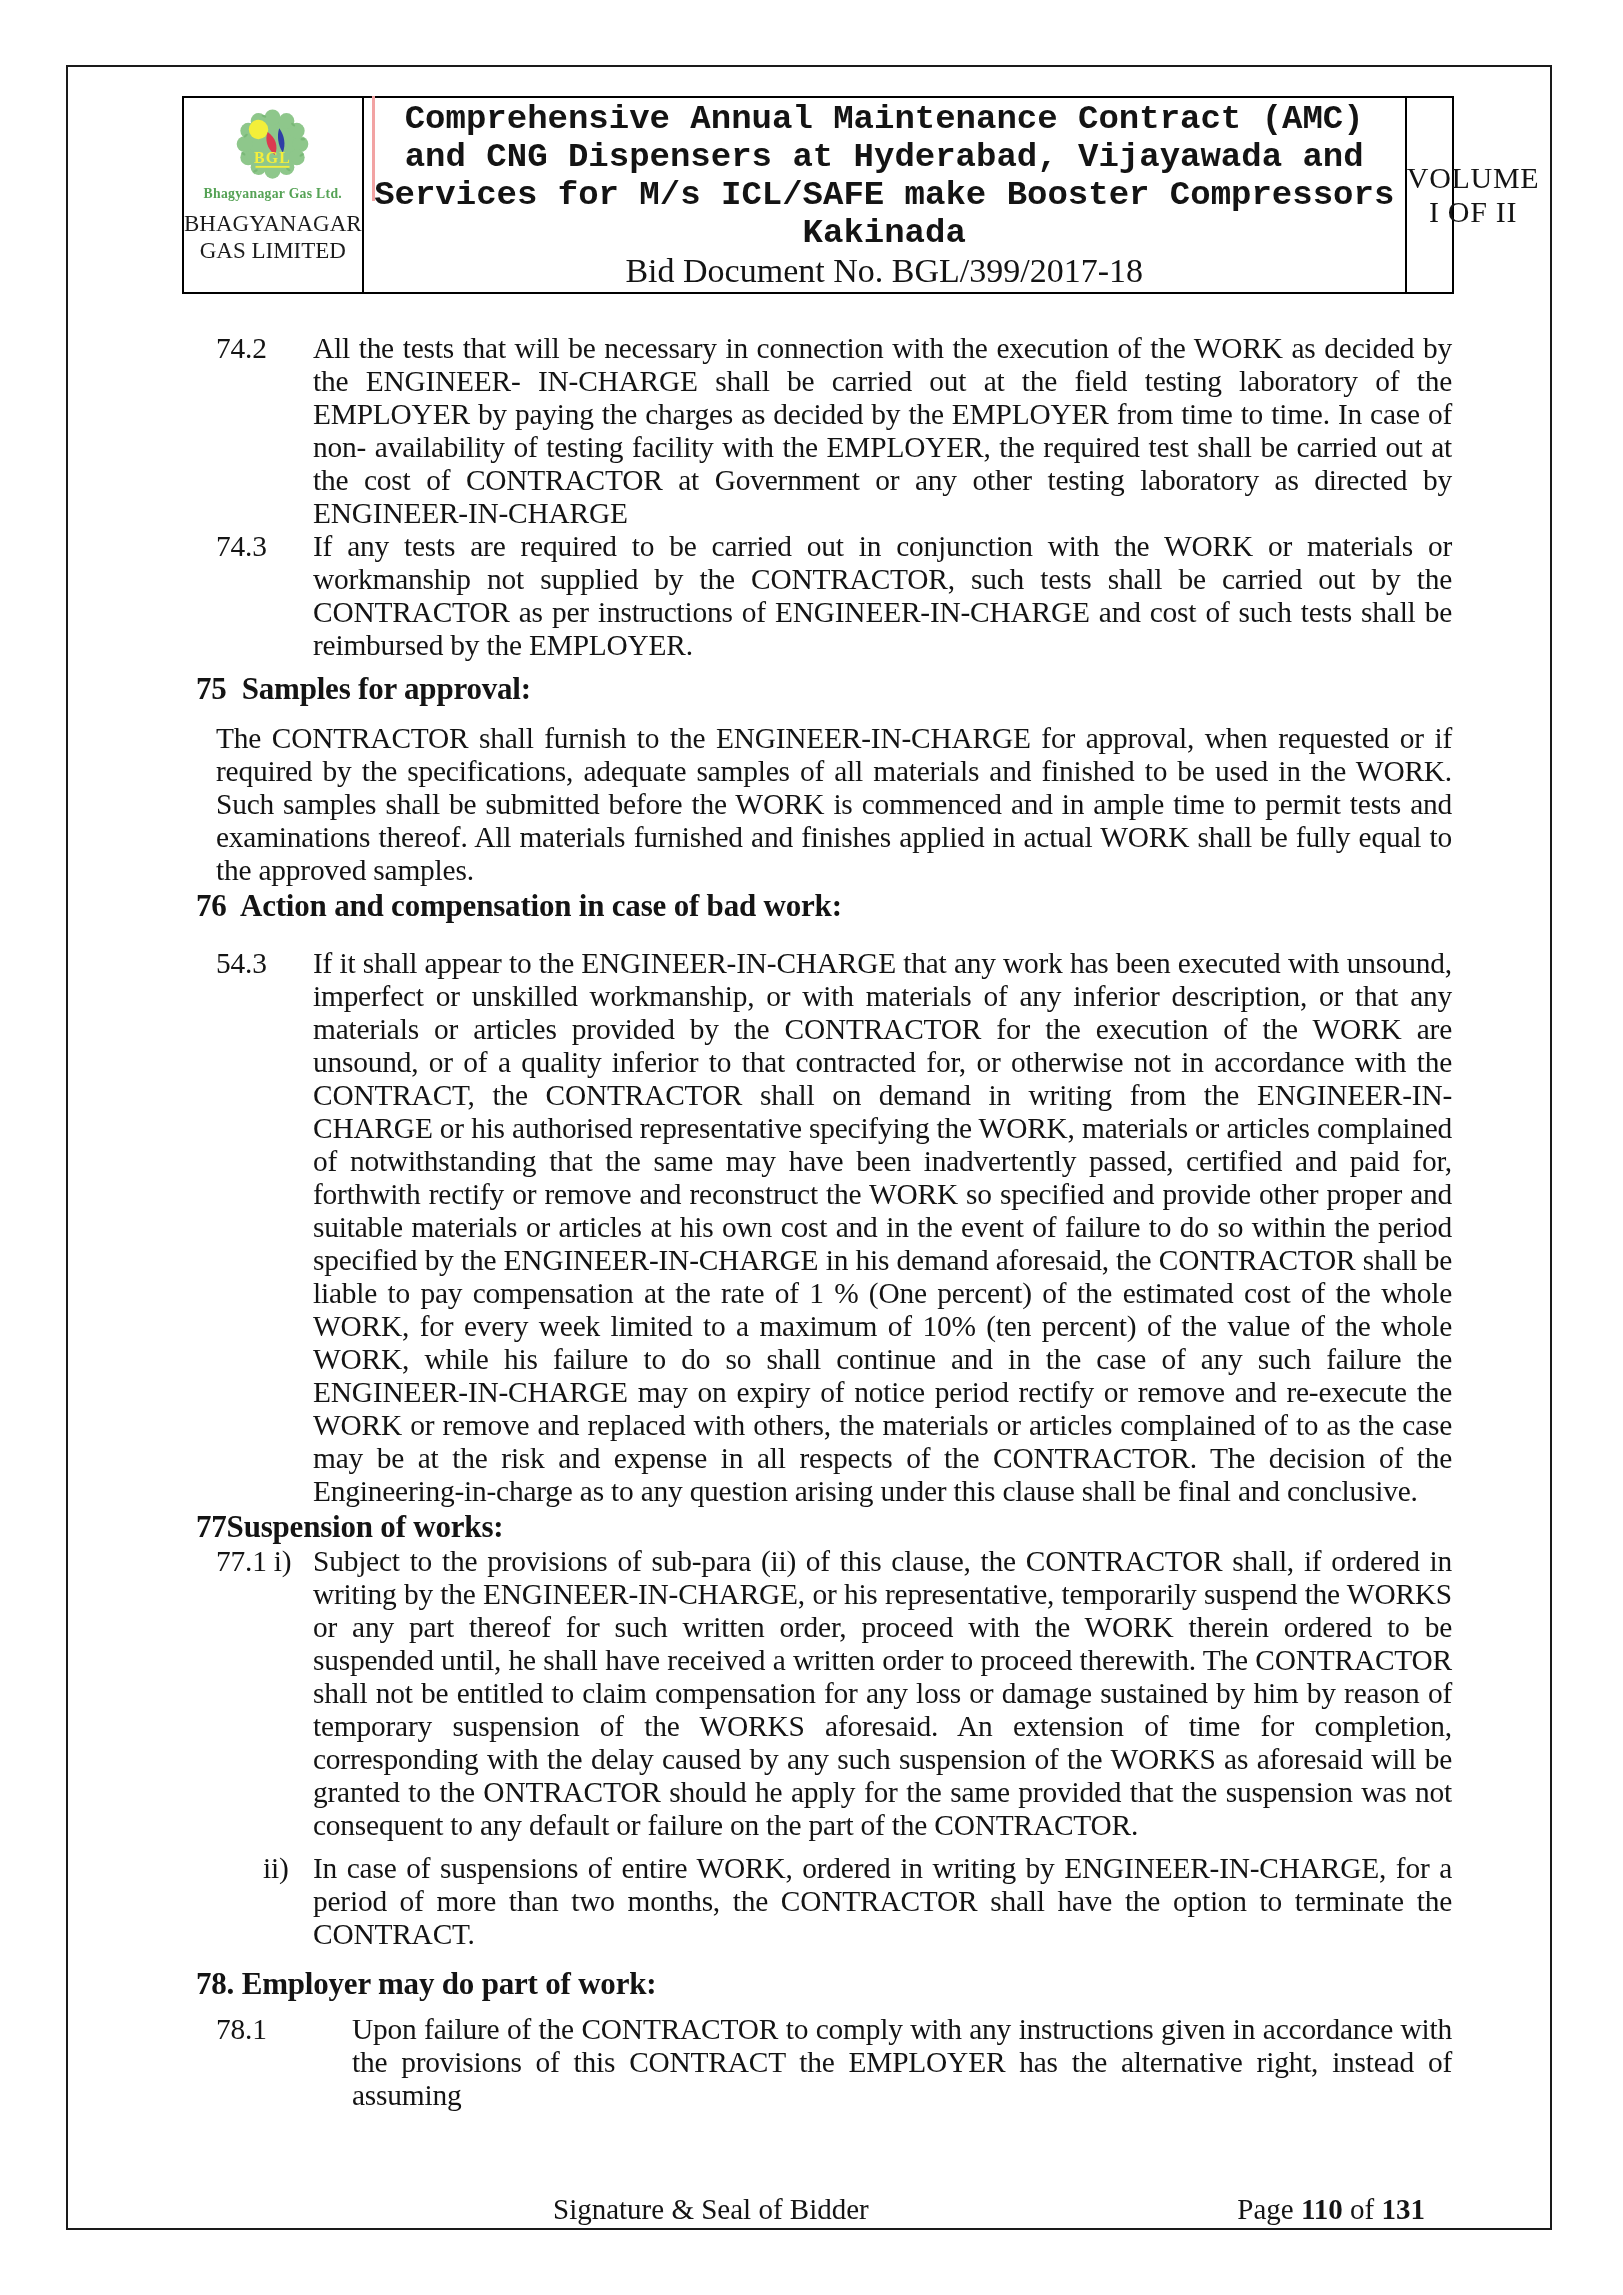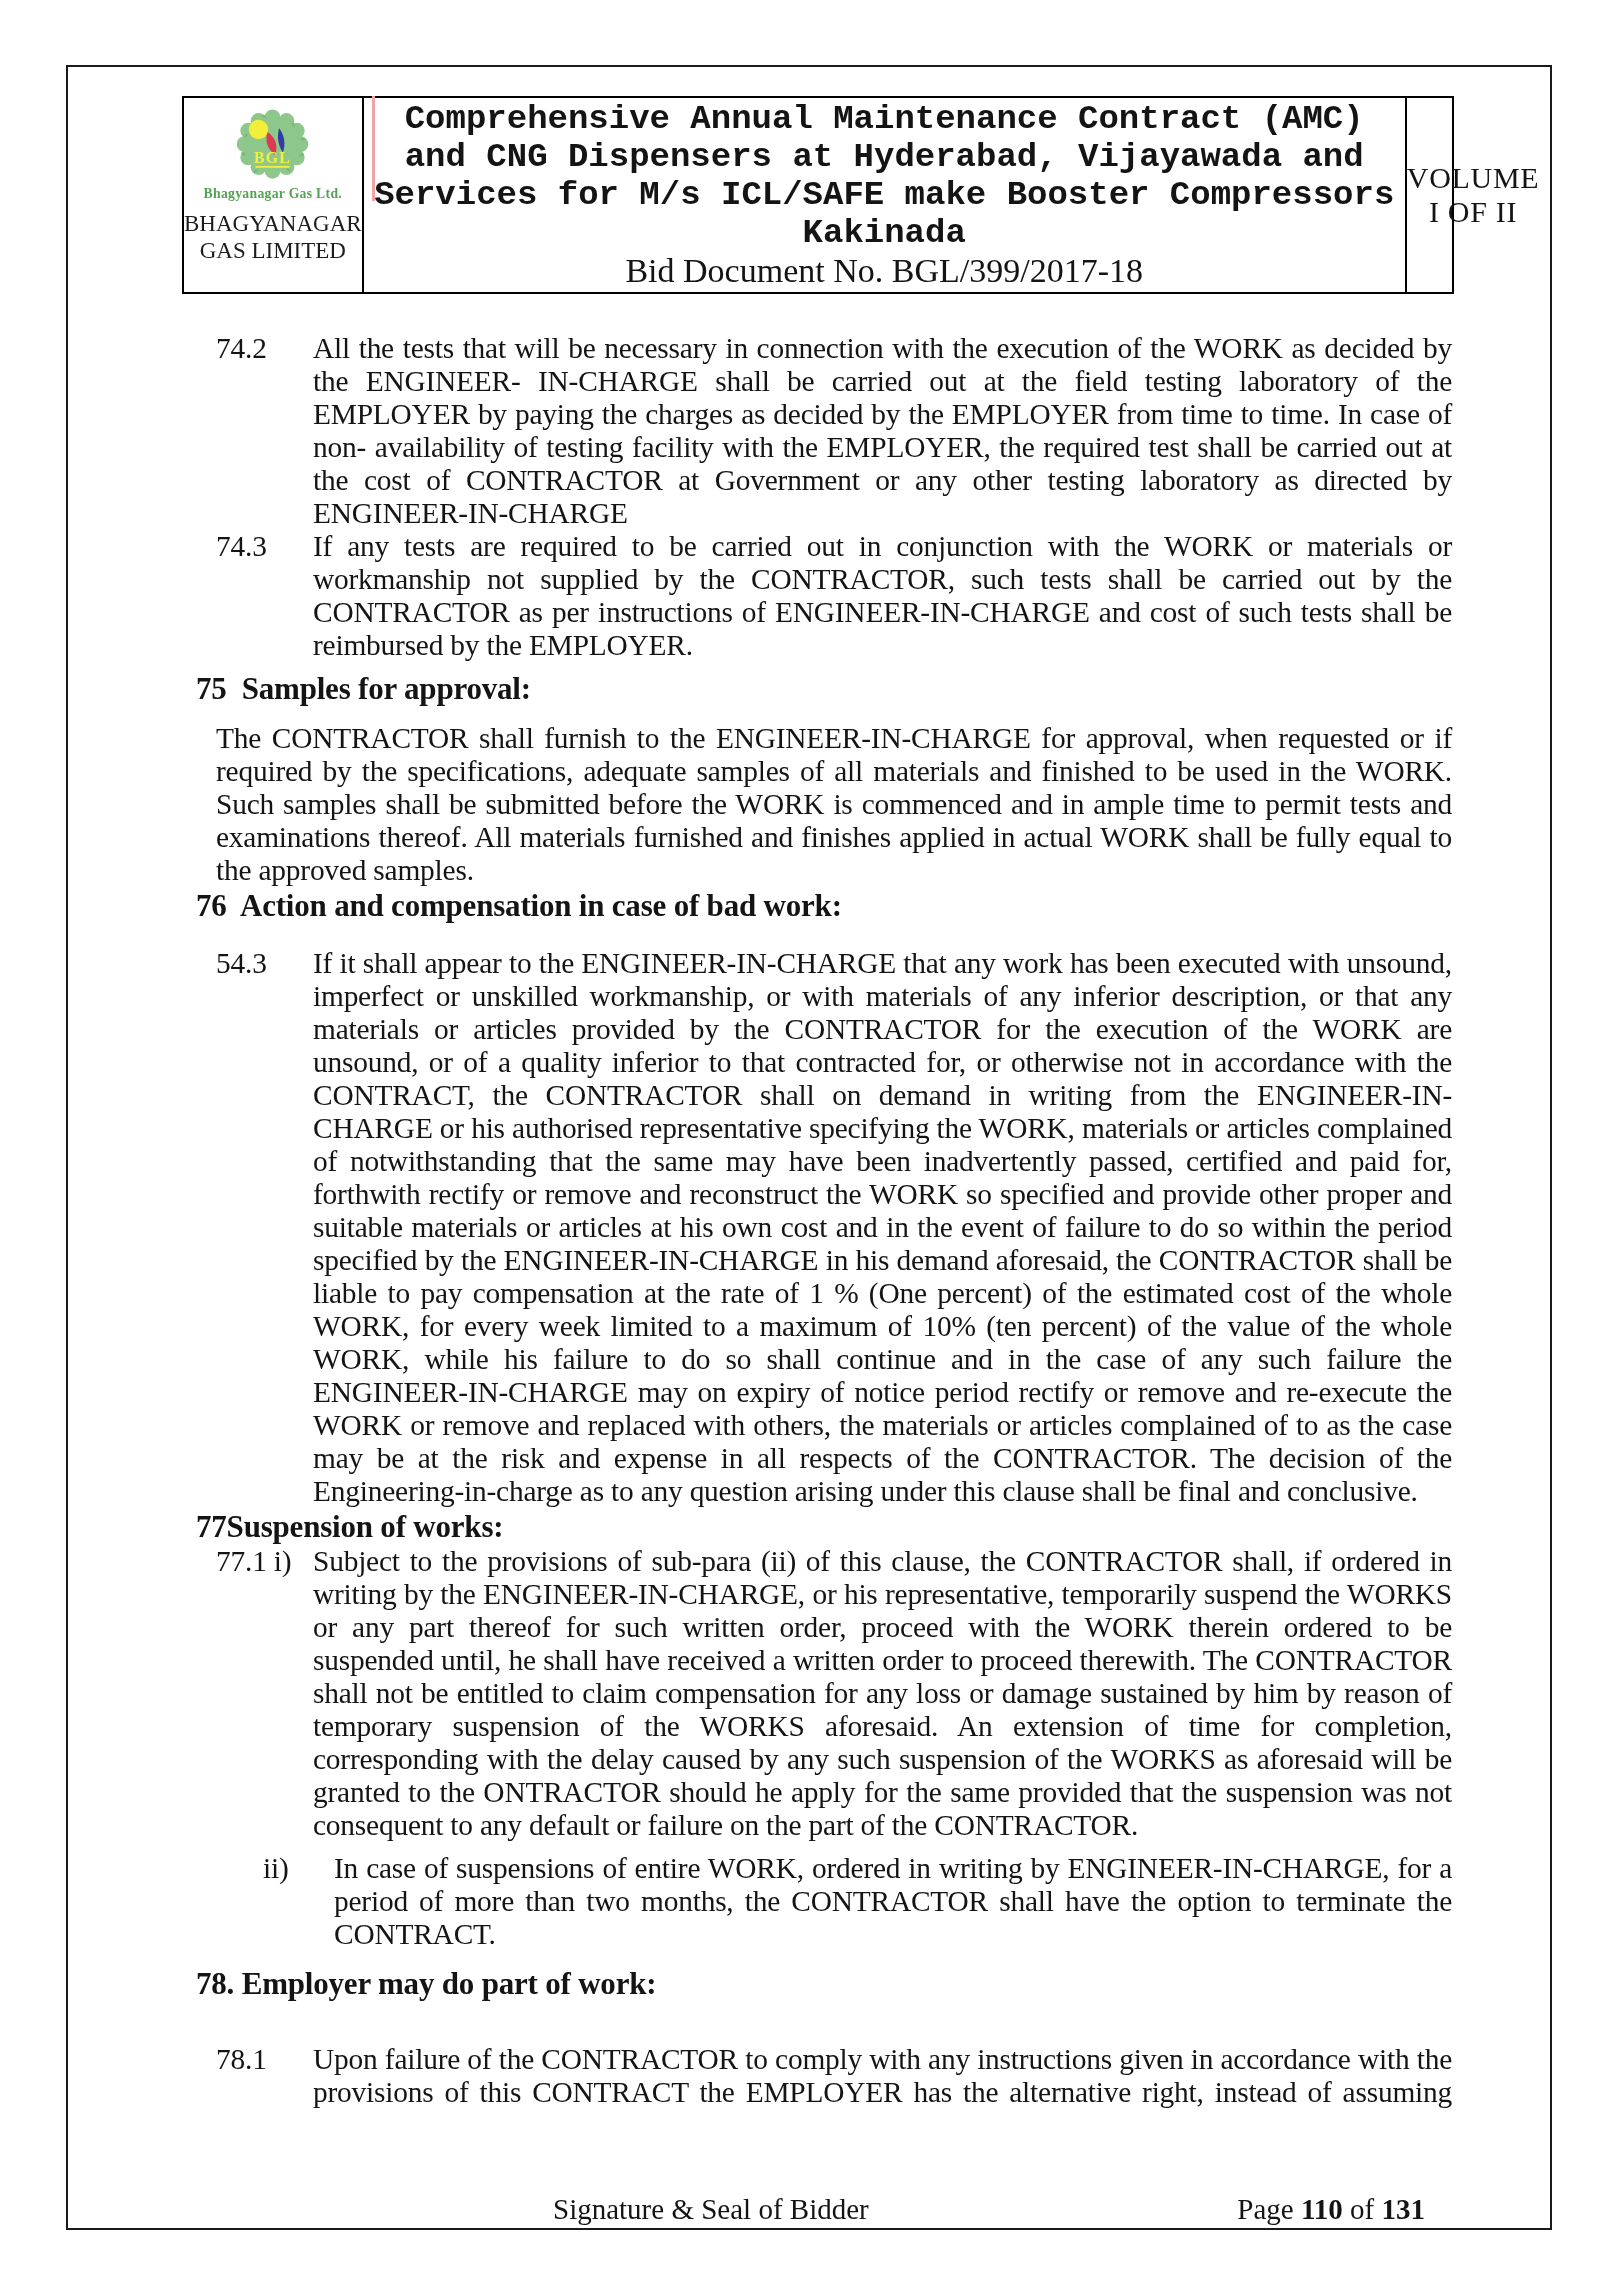--- a/index.html
+++ b/index.html
@@ -33,23 +33,23 @@
   .item{font-size:29.4px;line-height:33px;letter-spacing:-0.2px;}
   .clause,.subclause{display:flex;padding-left:20px;box-sizing:border-box;}
   .num{width:97px;flex:0 0 97px;}
   .subclause .num{padding-left:47px;box-sizing:border-box;}
   .txt{flex:1;text-align:justify;text-align-last:left;}
   .heading{font-weight:bold;font-size:31px;line-height:37px;white-space:pre-wrap;}
   #item-0{margin-top:38px;}
   #item-2{margin-top:8px;}
   #item-3{margin-top:14.4px;}
   #item-5{margin-top:23.6px;}
-  #item-8{margin-top:9.2px;gap:21px;}
+  #item-8{margin-top:9.2px;}
   #item-9{margin-top:14.4px;}
-  #item-10{margin-top:41px;}
+  #item-10{margin-top:11px;gap:39px;}
   #item-10 .txt{text-align-last:justify;}
   
   .footer-signature{position:absolute;left:553px;top:2193px;font-size:29px;}
   .footer-page{position:absolute;right:198px;top:2193px;font-size:29px;}
   .footer-page b{font-weight:bold;}
 </style>
 </head>
 <body>
 
 <div class="frame">

